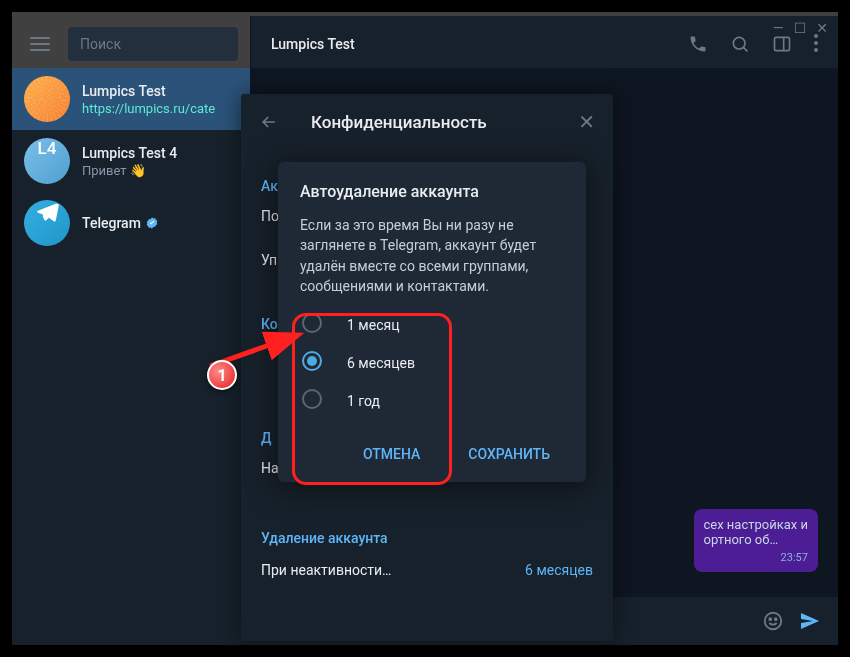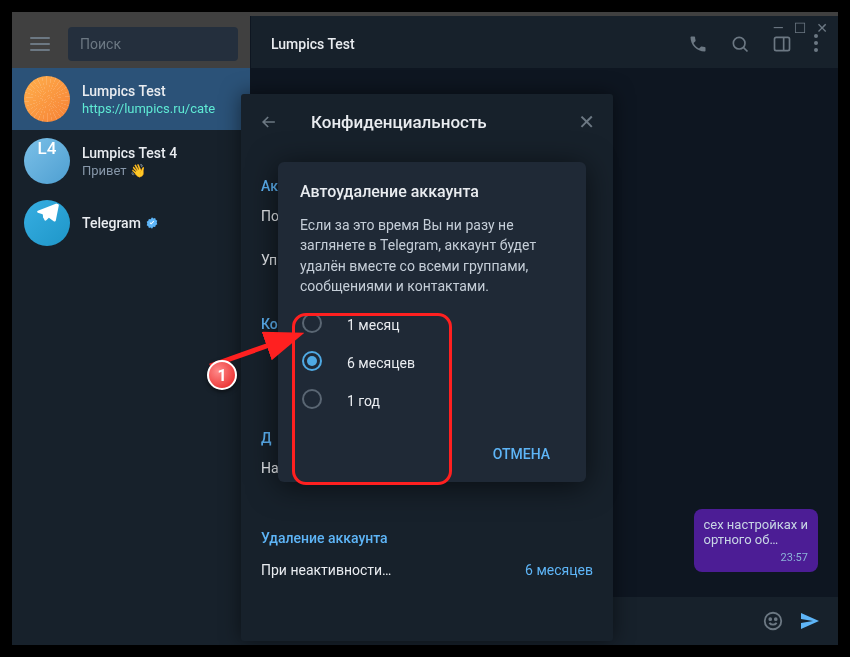--- a/index.html
+++ b/index.html
@@ -406,20 +406,21 @@
           </div>
         <div class="radio-label">6 месяцев</div>
       </div>
       <div class="radio-item">
         <div class="radio-circle"></div>
         <div class="radio-label">1 год</div>
       </div>
     </div>
     <div class="modal-buttons">
       <div class="modal-btn">ОТМЕНА</div>
+      <div class="modal-btn">СОХРАНИТЬ</div>
     </div>
   </div>
 
   <div class="highlight-box"></div>
   <svg class="arrow-annotation" width="110" height="50">
     <defs>
       <marker id="ah" markerWidth="8" markerHeight="8" refX="6" refY="3" orient="auto">
         <polygon points="0 0, 8 3, 0 6" fill="#ff2020"></polygon>
       </marker>
     </defs>

